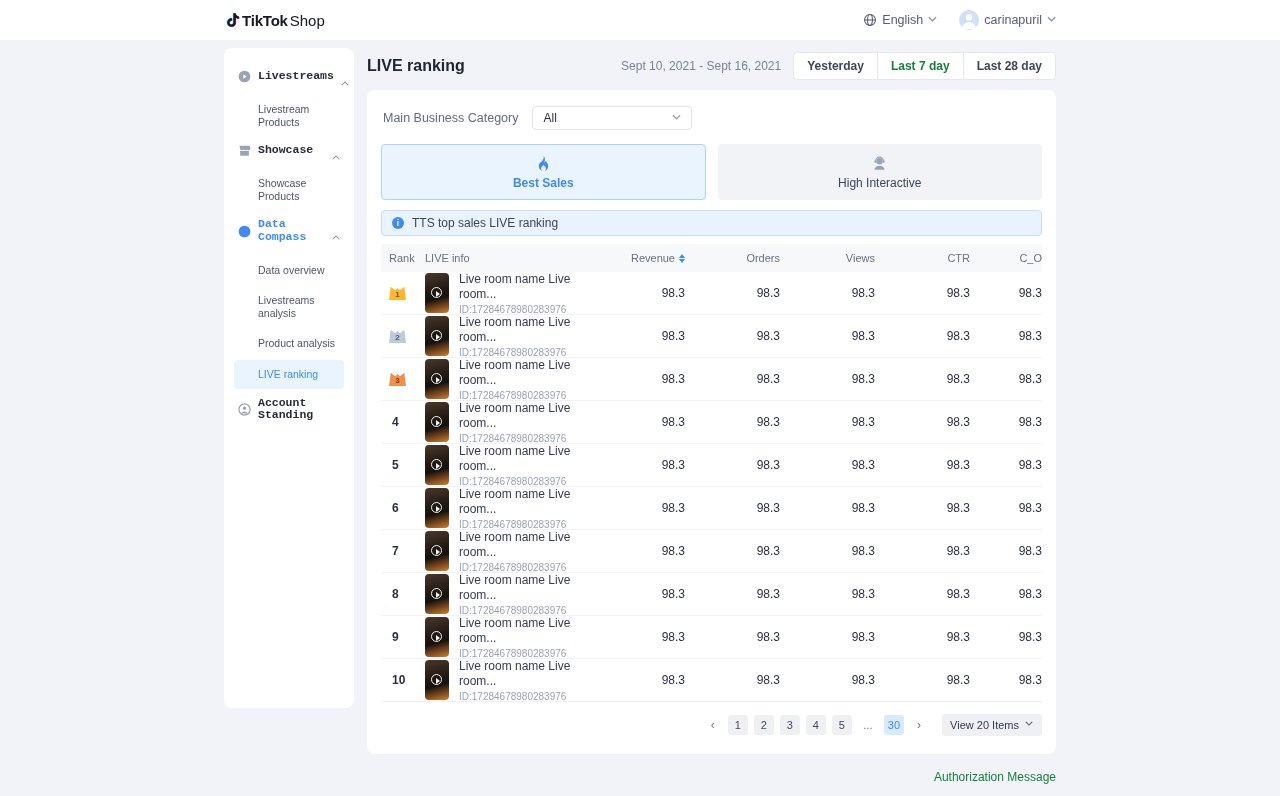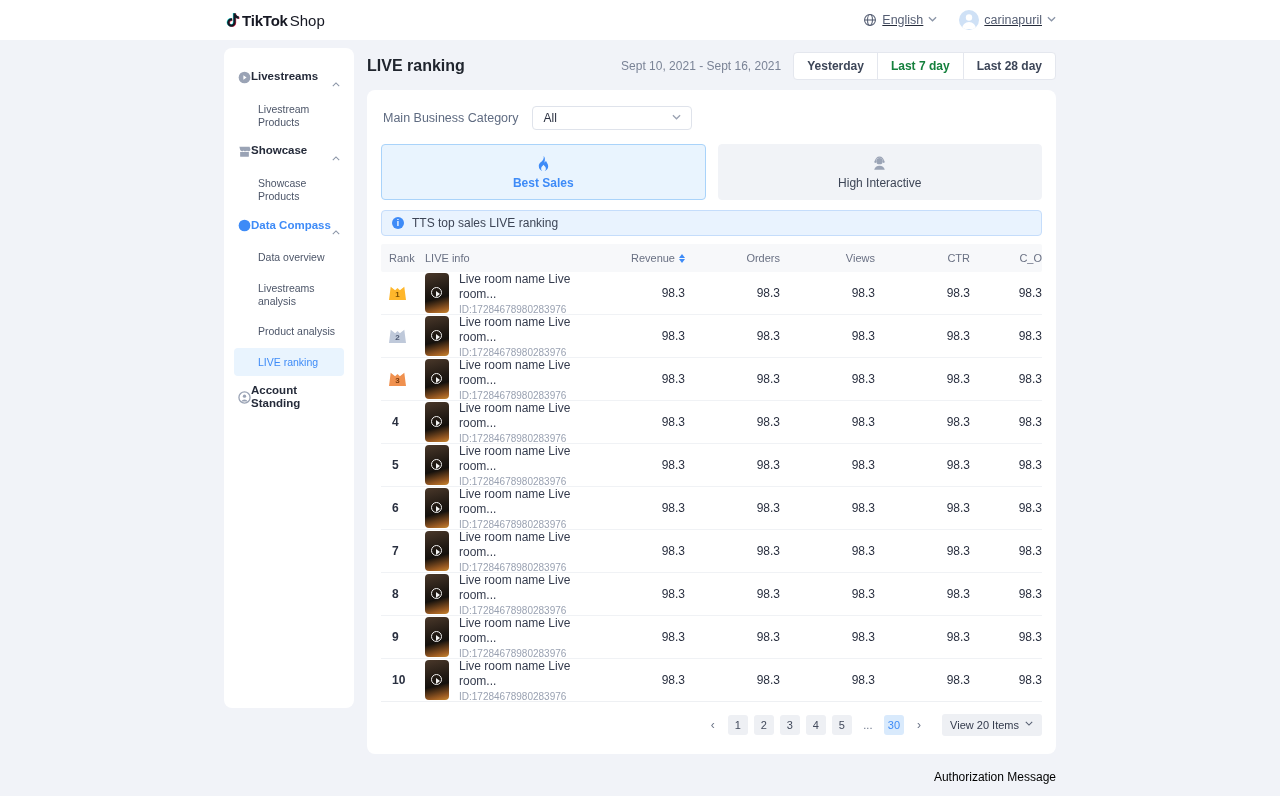--- a/index.html
+++ b/index.html
@@ -12,33 +12,33 @@
   }
   .wrap { width:832px; margin:0 auto; }
 
   
   .topbar { background:#fff; height:40px; }
   .topbar-inner { display:flex; align-items:center; justify-content:space-between; height:40px; }
   .brand { display:flex; align-items:center; }
   .brand-note { width:18px; height:18px; display:inline-block; }
   .brand-tiktok { font-size:15px; font-weight:bold; letter-spacing:-0.2px; color:#161823; }
   .brand-shop { font-size:15px; color:#161823; margin-left:2px; }
-  .top-right { display:flex; align-items:center; gap:22px;text-decoration:underline; }
+  .top-right { display:flex; align-items:center; gap:22px; }
   .lang, .user { display:flex; align-items:center; gap:5px; font-size:12.5px; color:#545d72; cursor:pointer; }
   .globe { width:14px; height:14px; }
   .chev { width:9px; height:9px; display:inline-block; }
   .chev svg { display:block; }
   .avatar { width:20px; height:20px; border-radius:50%; background:#cfe1f6; display:flex; align-items:flex-end; justify-content:center; overflow:hidden; }
 
   
   .page { display:flex; gap:13px; padding-top:8px; }
 
   
   .sidebar { width:130px; background:#fff; border-radius:8px; height:660px; padding:16px 10px; flex-shrink:0; }
-  .side-section { display:flex; align-items:center; padding:6px 4px; margin-bottom:6px; cursor:pointer; }
+  .side-section { display:flex; align-items:center; gap:7px; padding:6px 4px; margin-bottom:6px; cursor:pointer;font-family:Liberation Mono, monospace; }
   .side-section .lbl { font-size:11.5px; font-weight:bold; color:#252b3a; flex:1; line-height:1.1; }
   .side-section.active .lbl { color:#3e8bf7; }
   .side-icon { width:13px; height:13px; flex-shrink:0; }
   .side-chev { width:8px; height:8px; flex-shrink:0; }
   .side-sub { font-size:10.5px; color:#4c5568; padding:8px 4px 8px 24px; cursor:pointer; border-radius:4px; margin-bottom:2px; line-height:1.2; }
   .side-sub.selected { background:#e9f4fe; color:#3e8bf7; }
 
   
   .content { width:689px; }
   .content-head { display:flex; align-items:center; justify-content:space-between; height:36px; margin-bottom:6px; }
@@ -97,21 +97,21 @@
 
   
   .pager-row { display:flex; justify-content:flex-end; align-items:center; gap:6px; margin-top:12px; }
   .pg-arrow { width:18px; height:20px; display:flex; align-items:center; justify-content:center; color:#6b7487; font-size:12px; cursor:pointer; }
   .pg-btn { min-width:20px; height:20px; border-radius:3px; background:#eef0f4; color:#424a5c; font-size:11px; display:flex; align-items:center; justify-content:center; cursor:pointer; padding:0 4px; }
   .pg-btn.ellipsis { background:transparent; color:#6b7487; }
   .pg-btn.active { background:#d9eafc; color:#3e8bf7; }
   .view-select { height:22px; margin-left:8px; background:#eef0f4; border-radius:3px; display:flex; align-items:center; gap:6px; padding:0 8px; font-size:11px; color:#333a4c; cursor:pointer; }
 
   .footer-row { display:flex; justify-content:flex-end; margin-top:16px; }
-  .auth-link { font-size:12px; color:#000000; cursor:pointer; }
+  .auth-link { font-size:12px; color:#15803d; cursor:pointer; }
 </style>
 </head>
 <body>
 
 <div class="topbar">
   <div class="wrap topbar-inner">
     <div class="brand">
       <span class="brand-note">
         <svg viewBox="0 0 24 24" width="18" height="18">
           <path d="M16.6 5.82A4.28 4.28 0 0 1 15.54 3h-3.09v12.4a2.59 2.59 0 1 1-2.59-2.59c.28 0 .54.05.79.13V9.75a5.76 5.76 0 0 0-.79-.06 5.69 5.69 0 1 0 5.69 5.69V8.91a7.35 7.35 0 0 0 4.3 1.38V7.2a4.3 4.3 0 0 1-3.25-1.38z" fill="#fe2c55" transform="translate(0.7,0.4)"></path>

